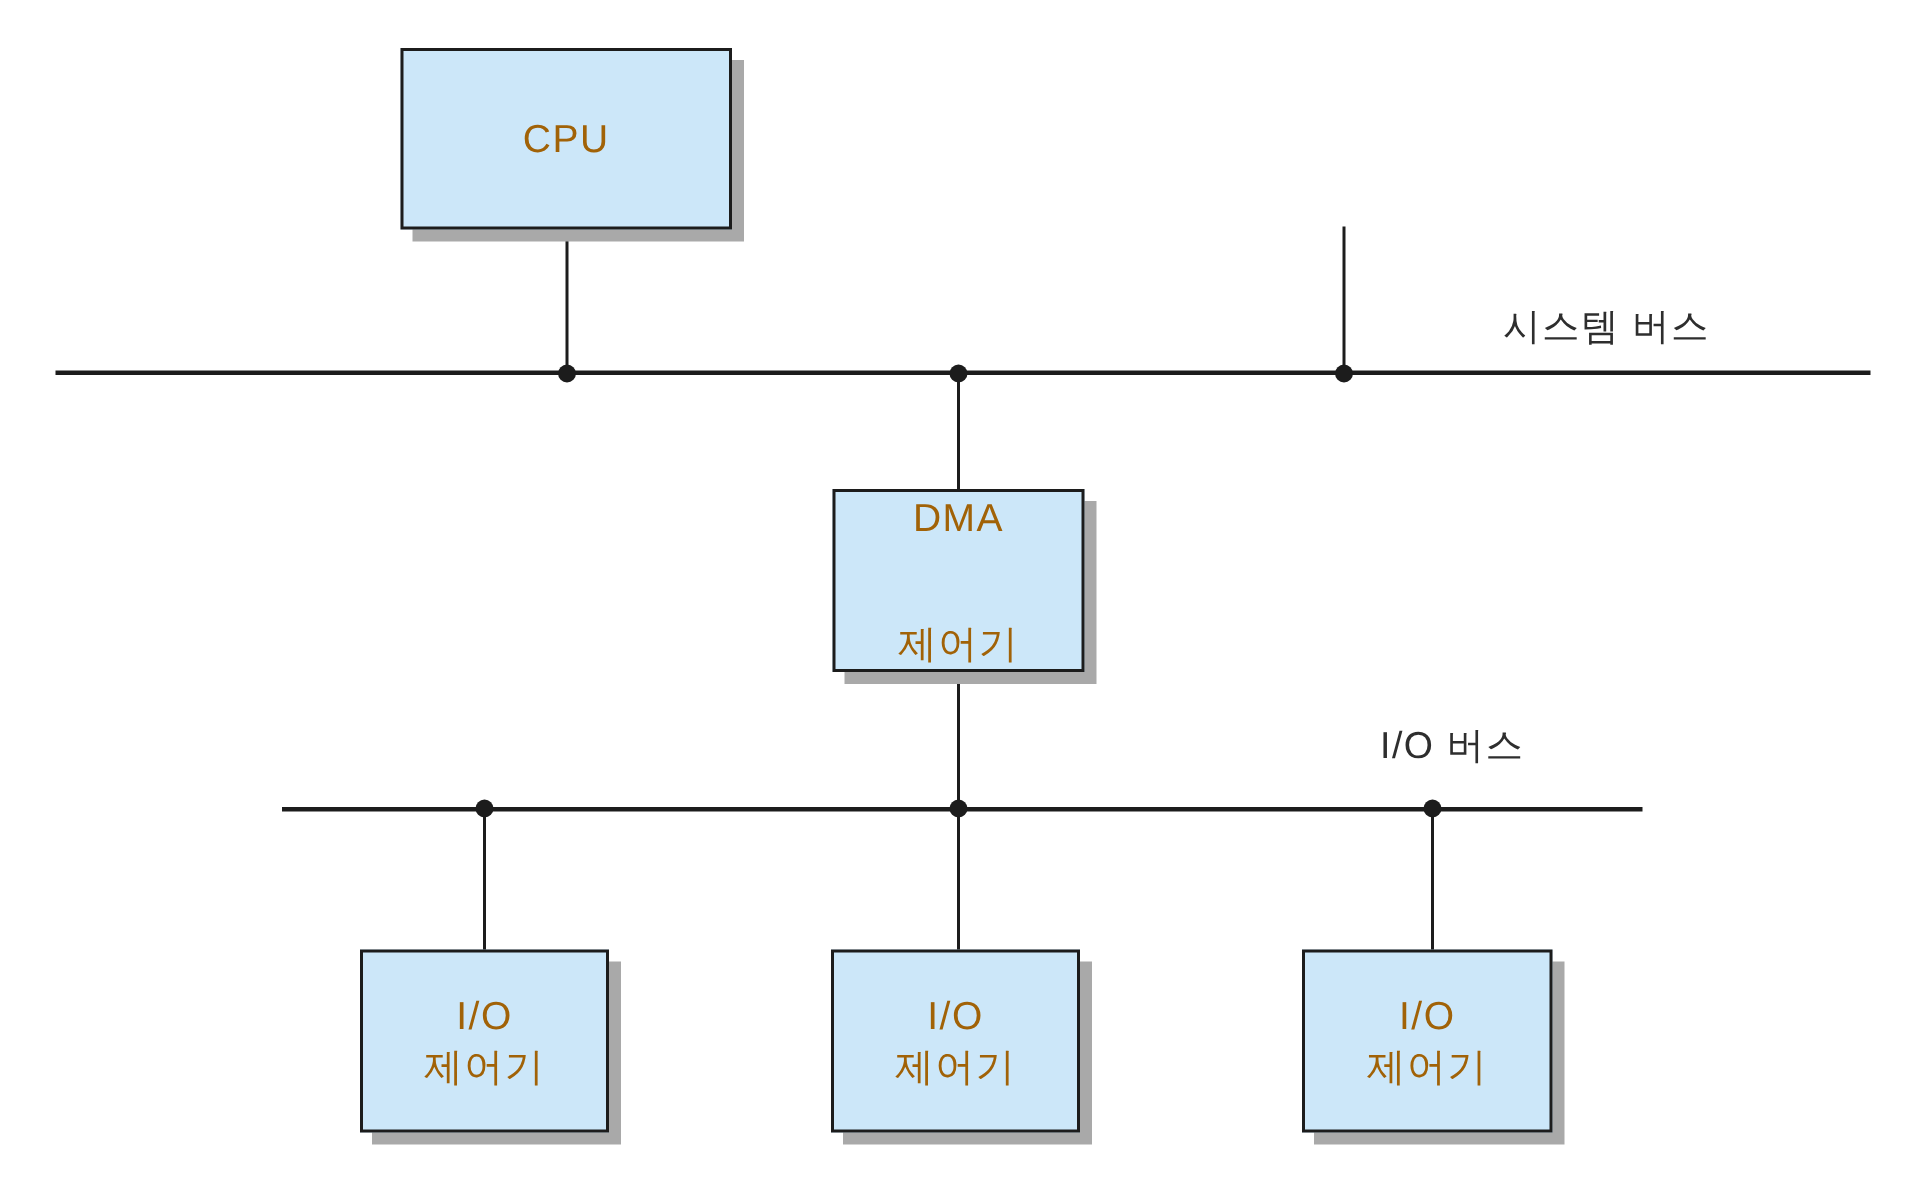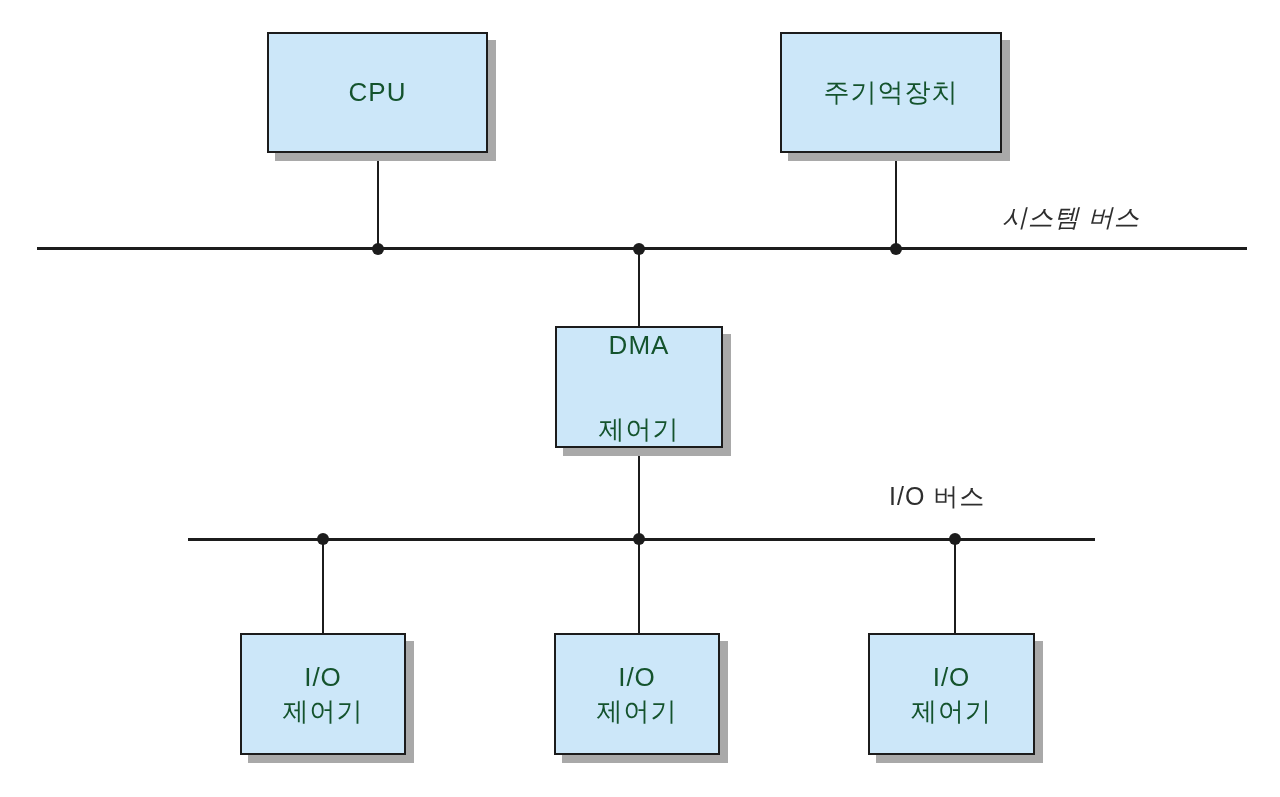--- a/index.html
+++ b/index.html
@@ -20,21 +20,21 @@
     background: #cce7f9;
     border: 2px solid #1c1c1c;
     box-shadow: 8px 8px 0 #a9a9a9;
     display: flex;
     flex-direction: column;
     align-items: center;
     justify-content: center;
     text-align: center;
     font-size: 26px;
     line-height: 1.32;
-    color: #14532d;
+    color: #a16207;
     letter-spacing: 1px;
   }
   .box-cpu    { left: 267px; top: 32px;  width: 217px; height: 117px; }
   .box-memory { left: 780px; top: 32px;  width: 218px; height: 117px; }
   .box-dma    { left: 555px; top: 326px; width: 164px; height: 118px; justify-content: space-between; }
   .box-io1    { left: 240px; top: 633px; width: 162px; height: 118px; }
   .box-io2    { left: 554px; top: 633px; width: 162px; height: 118px; }
   .box-io3    { left: 868px; top: 633px; width: 163px; height: 118px; }
 
   .hline {
@@ -71,22 +71,22 @@
   .dot-io-2    { left: 633px; top: 533px; }
   .dot-io-3    { left: 949px; top: 533px; }
 
   .bus-label {
     position: absolute;
     font-size: 25px;
     color: #2e2e2e;
     letter-spacing: 1px;
     white-space: nowrap;
   }
-  .label-system-bus { left: 1002px; top: 201px; font-style: italic; }
-  .label-io-bus     { left: 889px;  top: 480px; }
+  .label-system-bus { left: 1002px; top: 201px; }
+  .label-io-bus     { left: 920px;  top: 480px; }
 </style>
 </head>
 <body>
 
 <div id="canvas">
 
   <div class="hline bus-system"></div>
   <div class="hline bus-io"></div>
 
   <div class="bus-label label-system-bus">시스템 버스</div>
@@ -103,23 +103,20 @@
   <div class="dot dot-sys-dma"></div>
   <div class="dot dot-sys-mem"></div>
   <div class="dot dot-io-1"></div>
   <div class="dot dot-io-2"></div>
   <div class="dot dot-io-3"></div>
 
   <div class="box box-cpu">
     <div>CPU</div>
   </div>
 
-  <div class="box box-memory">
-    <div>주기억장치</div>
-  </div>
 
   <div class="box box-dma">
     <div>DMA</div>
     <div>제어기</div>
   </div>
 
   <div class="box box-io1">
     <div>I/O</div>
     <div>제어기</div>
   </div>

